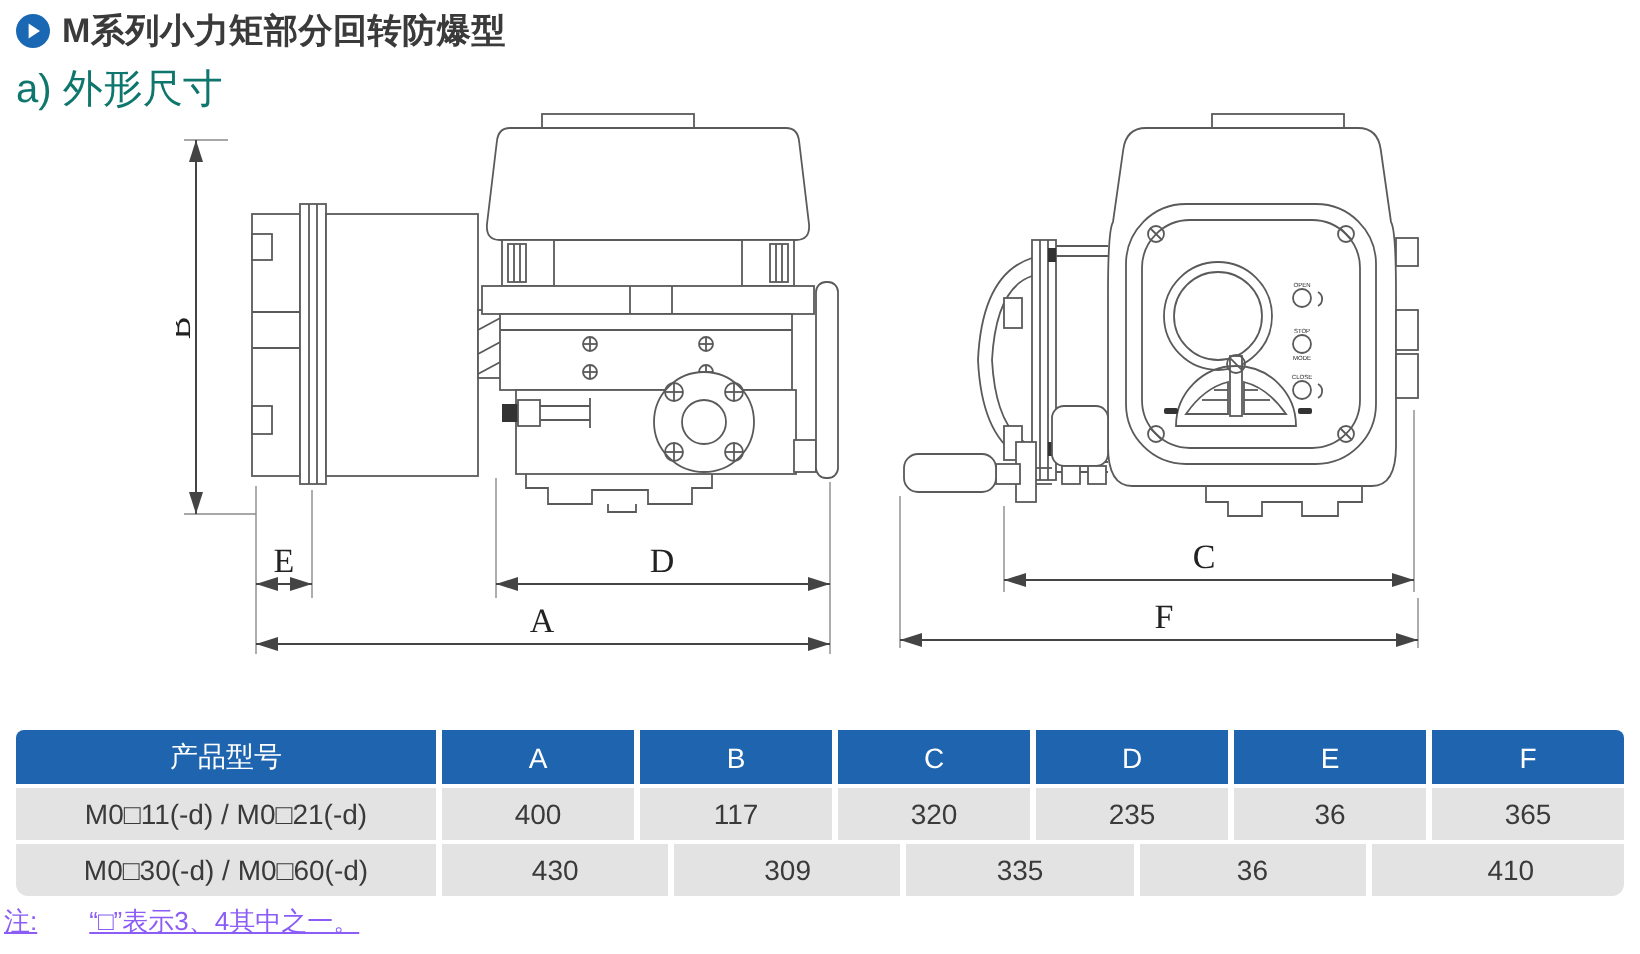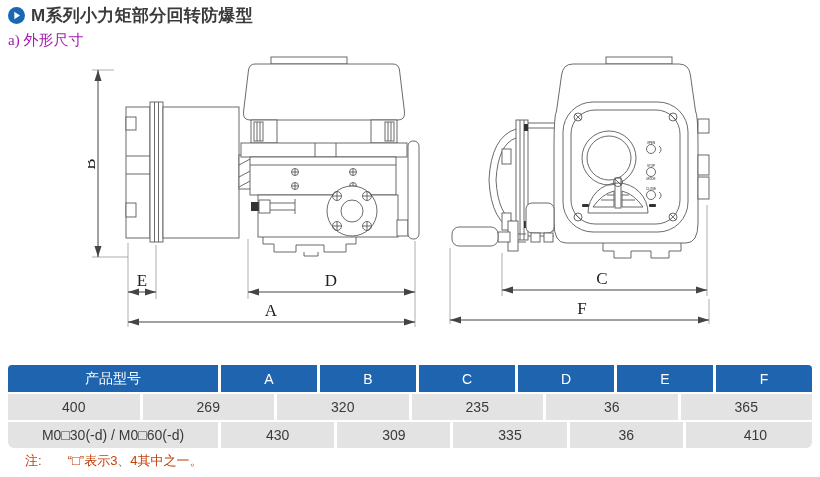--- a/index.html
+++ b/index.html
@@ -1,36 +1,36 @@
 <!DOCTYPE html>
 <html><head>
 <meta charset="utf-8">
 <style>
   html,body{margin:0;padding:0;background:#fff;}
   .page{position:relative;width:820px;height:477px;background:#fff;overflow:hidden;
         font-family:"Liberation Sans",sans-serif;color:#333;border-radius:11px;}
   .hdr{position:absolute;left:8px;top:4px;display:flex;align-items:center;gap:6px;}
   .title{font-size:17px;font-weight:600;color:#3a3a3a;letter-spacing:.3px;}
-  .subtitle{position:absolute;left:8px;top:31px;font-size:15px;color:#a21caf;font-family:Liberation Serif, serif;}
+  .subtitle{position:absolute;left:8px;top:31px;font-size:20px;color:#0f766e;}
   svg.drawing{position:absolute;}
   .caption{position:absolute;left:0;top:336px;width:820px;text-align:center;
            font-size:13px;color:#333;}
   .tbl{position:absolute;left:8px;top:365px;width:804px;display:flex;
        flex-direction:column;gap:2px;}
   .tr{display:flex;gap:3px;height:26px;}
   .tr.head{height:27px;}
   .td{flex:1;display:flex;align-items:center;justify-content:center;
       font-size:14px;background:#e3e3e3;color:#3a3a3a;}
   .td.model{flex:0 0 210px;}
   .tr.head .td{background:#1e64ae;color:#fff;}
   .tr.head .td:first-child{border-top-left-radius:4px;}
   .tr.head .td:last-child{border-top-right-radius:4px;}
   .tr.last .td:first-child{border-bottom-left-radius:6px;text-align:right;}
   .tr.last .td:last-child{border-bottom-right-radius:6px;padding-left:13px;}
-  .note{position:absolute;left:25px;top:452px;font-size:13px;color:#c2410c;}
+  .note{position:absolute;left:2px;top:452px;font-size:13px;color:#8b5cf6;text-decoration:underline;}
   .note .lbl{margin-right:26px;}
   
   .p{fill:#fff;stroke:#5a5a5a;stroke-width:.9;}
   .l{fill:none;stroke:#5a5a5a;stroke-width:.9;}
   .dk{fill:#333;stroke:none;}
   .dim{stroke:#444;stroke-width:1;fill:none;}
   .ext{stroke:#8a8a8a;stroke-width:.7;fill:none;}
   .dimt{font-family:"Liberation Serif",serif;font-size:17px;fill:#222;}
   .tiny{font-size:3px;fill:#222;font-family:"Liberation Sans",sans-serif;}
 </style>
@@ -267,22 +267,23 @@
     <div class="tr head">
       <div class="td model">产品型号</div>
       <div class="td">A</div>
       <div class="td">B</div>
       <div class="td">C</div>
       <div class="td">D</div>
       <div class="td">E</div>
       <div class="td">F</div>
     </div>
     <div class="tr">
+      <div class="td model">M0□11(-d) / M0□21(-d)</div>
       <div class="td">400</div>
-      <div class="td">269</div>
+      <div class="td">117</div>
       <div class="td">320</div>
       <div class="td">235</div>
       <div class="td">36</div>
       <div class="td">365</div>
     </div>
     <div class="tr last">
       <div class="td model">M0□30(-d) / M0□60(-d)</div>
       <div class="td">430</div>
       <div class="td">309</div>
       <div class="td">335</div>

